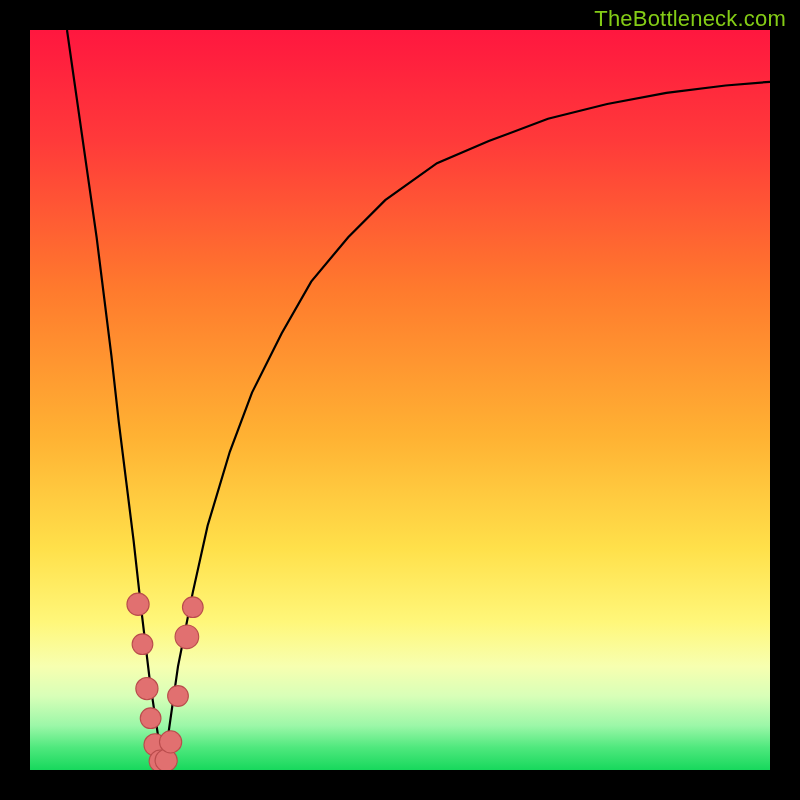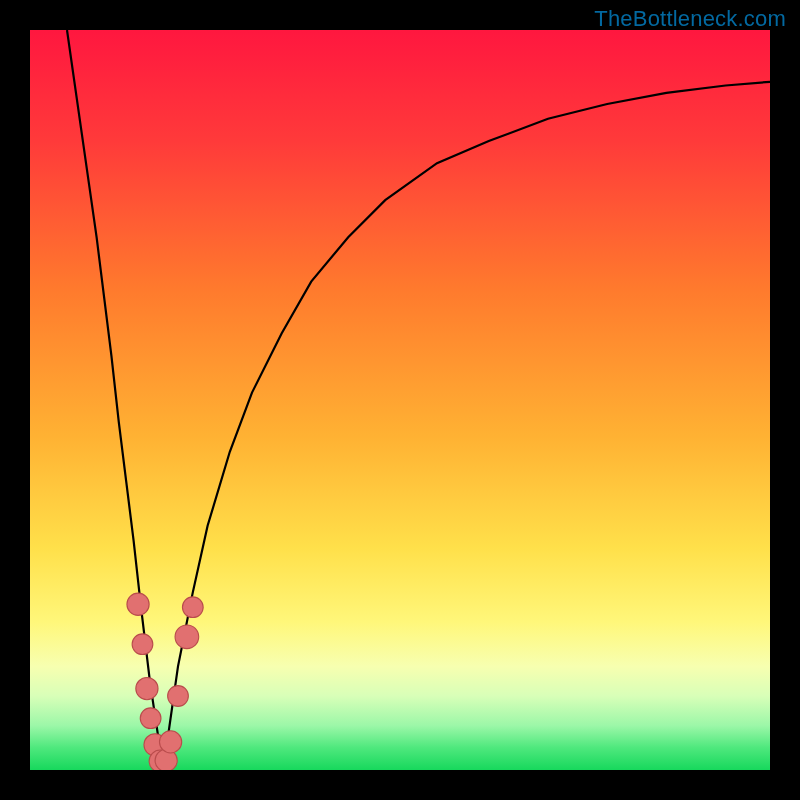--- a/index.html
+++ b/index.html
@@ -28,21 +28,21 @@
     overflow: hidden;
   }
   .gradient-bg {
     position: absolute;
     inset: 0;
   }
   .watermark {
     position: absolute;
     top: 6px;
     right: 14px;
-    color: #0369a1;
+    color: #84cc16;
     font-size: 22px;
     letter-spacing: 0.2px;
     font-weight: 500;
   }
   svg.curves {
     position: absolute;
     inset: 0;
   }
 </style>
 </head>

